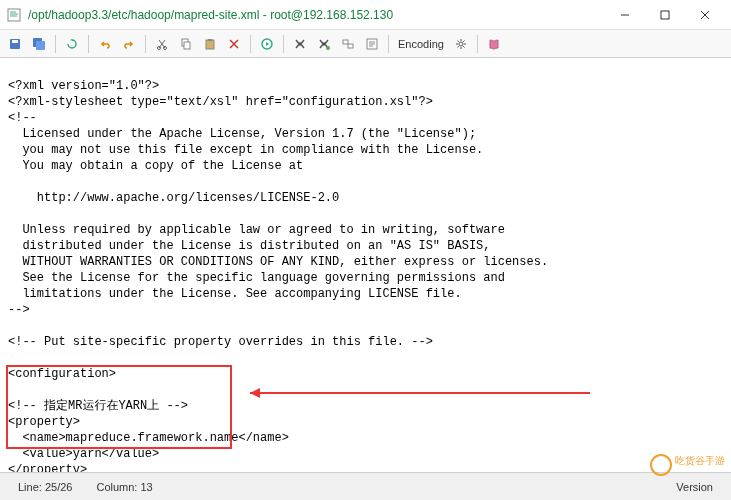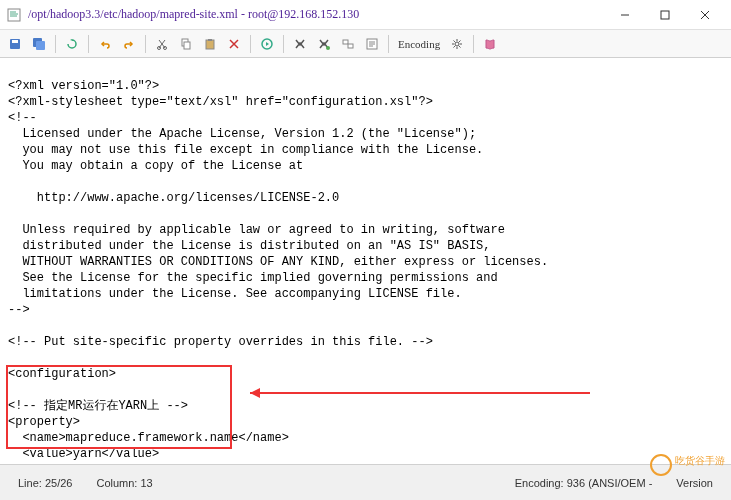--- a/index.html
+++ b/index.html
@@ -1,31 +1,31 @@
 <!DOCTYPE html>
 <html><head>
 <meta charset="utf-8">
 <style>
 * { margin: 0; padding: 0; box-sizing: border-box; }
 body { font-family: "Segoe UI", Tahoma, sans-serif; font-size: 12px; background: #fff; width: 731px; height: 500px; overflow: hidden; position: relative; }
 .titlebar { height: 30px; display: flex; align-items: center; padding: 0 6px; border-bottom: 1px solid #e0e0e0; }
 .titlebar .icon { width: 16px; height: 16px; margin-right: 6px; display: inline-flex; align-items: center; justify-content: center; }
-.titlebar .title { flex: 1; font-size: 12px; color: #4c1d95; font-family: Liberation Serif, serif; }
+.titlebar .title { flex: 1; font-size: 12px; color: #15803d; }
 .winbtns { display: flex; gap: 0; }
 .winbtn { width: 40px; height: 28px; display: flex; align-items: center; justify-content: center; cursor: pointer; }
 .toolbar { height: 28px; display: flex; align-items: center; padding: 2px 4px; border-bottom: 1px solid #d0d0d0; gap: 2px; background: #f8f8f8; }
 .tbtn { width: 22px; height: 22px; display: flex; align-items: center; justify-content: center; cursor: pointer; border-radius: 2px; }
 .tsep { width: 1px; height: 18px; background: #ccc; margin: 0 3px; }
-.tlabel { font-size: 11px; color: #333; padding: 0 4px; font-family: Liberation Serif, serif; }
+.tlabel { font-size: 11px; color: #333; padding: 0 4px; }
 .editor { position: relative; height: calc(100% - 30px - 28px - 20px); overflow: auto; padding: 4px 8px; font-family: "Courier New", monospace; font-size: 12px; line-height: 16px; color: #000; white-space: pre; }
 .editor .gray { color: #888; }
 .editor .black { color: #000; }
 .redbox { position: absolute; border: 2px solid #e33; pointer-events: none; }
 .arrow { position: absolute; pointer-events: none; }
-.statusbar { position: absolute; bottom: 0; left: 0; right: 0; height: 36px; background: #f0f0f0; border-top: 1px solid #d0d0d0; display: flex; align-items: center; font-size: 11px; color: #333; padding: 0 6px; }
+.statusbar { position: absolute; bottom: 0; left: 0; right: 0; height: 28px; background: #f0f0f0; border-top: 1px solid #d0d0d0; display: flex; align-items: center; font-size: 11px; color: #333; padding: 0 6px; }
 .status-cell { padding: 0 12px; }
 .status-spacer { flex: 1; }
 .watermark { position: absolute; right: 6px; bottom: 24px; font-size: 10px; color: #f0a030; display: flex; align-items: flex-start; gap: 3px; }
 .watermark .face { width: 22px; height: 22px; border: 2px solid #f0a030; border-radius: 50%; position: relative; }
 svg { display: block; }
 </style>
 </head>
 <body>
 
 <div class="titlebar">
@@ -157,30 +157,30 @@
       <svg width="14" height="14">
         <path d="M3 3c2 0 3 1 4 1s2-1 4-1v8c-2 0-3 1-4 1s-2-1-4-1z" fill="#e077a0" stroke="#c0568a"></path>
       </svg>
     </div>
 </div>
 
 <div class="editor">
 <span class="black">&lt;?xml version="1.0"?&gt;</span>
 <span class="black">&lt;?xml-stylesheet type="text/xsl" href="configuration.xsl"?&gt;</span>
 <span class="black">&lt;!--</span>
-<span class="black">  Licensed under the Apache License, Version 1.2 (the "License");</span>
+<span class="black">  Licensed under the Apache License, Version 1.7 (the "License");</span>
 <span class="black">  you may not use this file except in compliance with the License.</span>
 <span class="black">  You may obtain a copy of the License at</span>
 
 <span class="black">    http://www.apache.org/licenses/LICENSE-2.0</span>
 
 <span class="black">  Unless required by applicable law or agreed to in writing, software</span>
 <span class="black">  distributed under the License is distributed on an "AS IS" BASIS,</span>
 <span class="black">  WITHOUT WARRANTIES OR CONDITIONS OF ANY KIND, either express or licenses.</span>
-<span class="black">  See the License for the specific implied governing permissions and</span>
+<span class="black">  See the License for the specific language governing permissions and</span>
 <span class="black">  limitations under the License. See accompanying LICENSE file.</span>
 <span class="black">--&gt;</span>
 
 <span class="black">&lt;!-- Put site-specific property overrides in this file. --&gt;</span>
 
 <span class="black">&lt;configuration&gt;</span>
 
 <span class="black">&lt;!-- 指定MR运行在YARN上 --&gt;</span>
 <span class="black">&lt;property&gt;</span>
 <span class="black">  &lt;name&gt;mapreduce.framework.name&lt;/name&gt;</span>
@@ -191,20 +191,19 @@
 <svg class="arrow" style="left:240px; top:320px;" width="360" height="30">
       <line x1="10" y1="15" x2="350" y2="15" stroke="#e33" stroke-width="2"></line>
       <path d="M10 15l10 -5v10z" fill="#e33"></path>
     </svg>
 </div>
 
 <div class="statusbar">
   <span class="status-cell">Line: 25/26</span>
   <span class="status-cell">Column: 13</span>
   <span class="status-spacer"></span>
-  <span class="status-cell">Encoding: 936 (ANSI/OEM -</span>
   <span class="status-cell">Version</span>
 </div>
 
 <div class="watermark">
   <div class="face"></div>
   <span>吃货谷手游</span>
 </div>
 
 </body></html>

